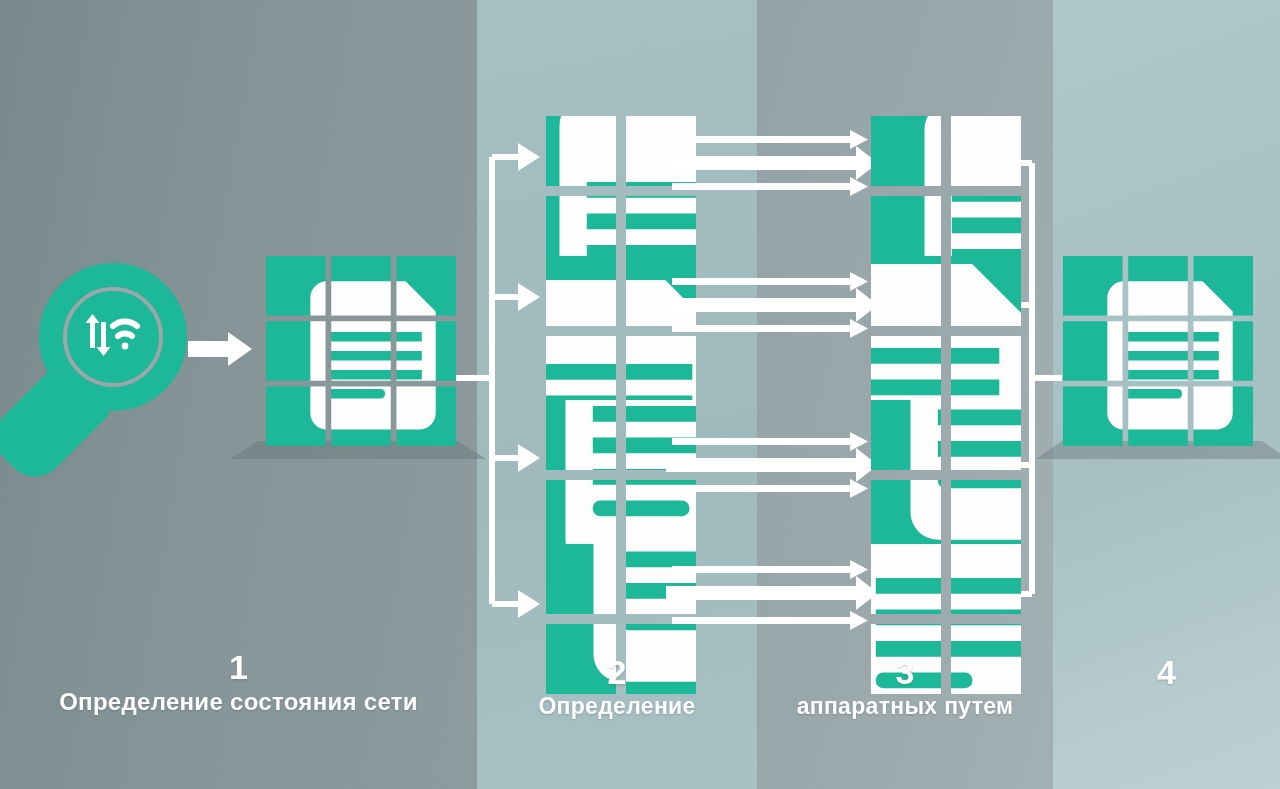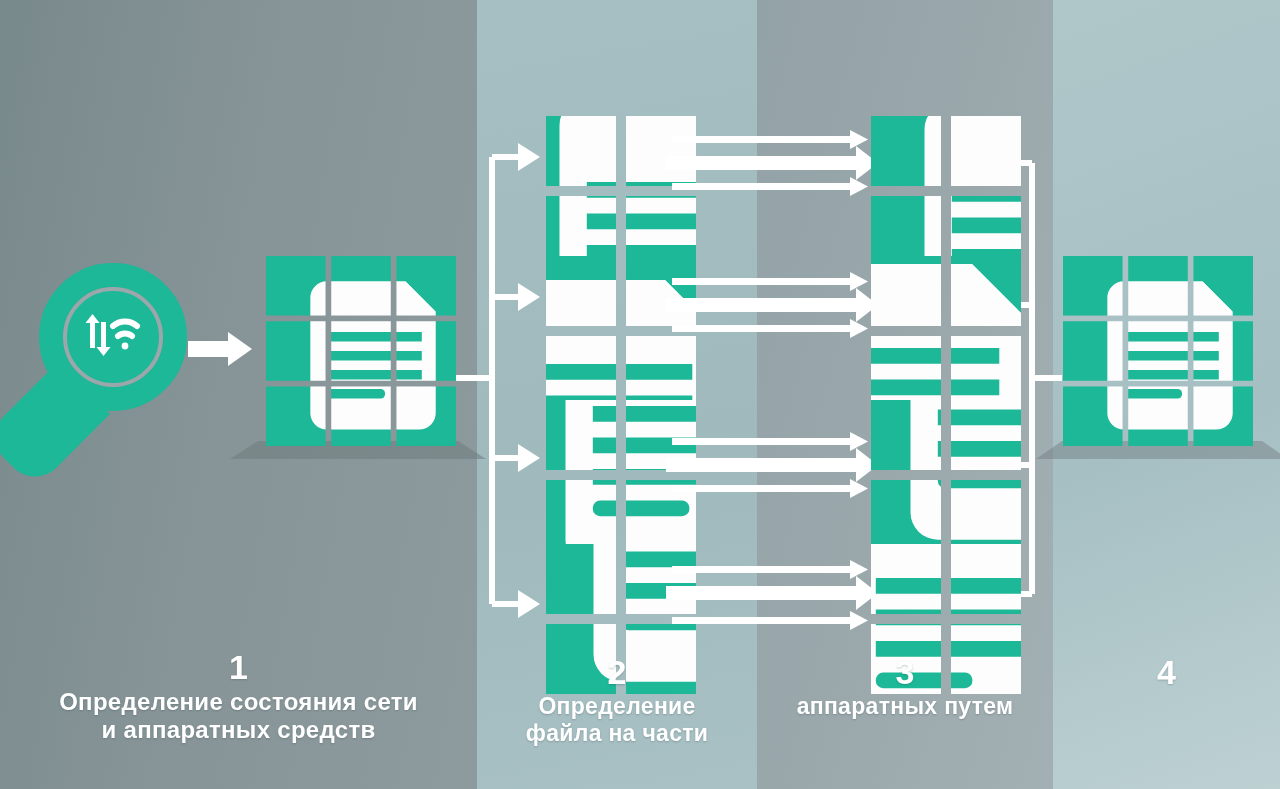--- a/index.html
+++ b/index.html
@@ -262,27 +262,25 @@
     <path d="M1062 441 h200 l26 18 h-252 z" fill="#6e7b7e" opacity=".45"></path>
     <g transform="translate(1063,256) scale(0.6333)">
       <use href="#tiledDoc"></use>
     </g>
 
   </svg>
 
   <div class="caption" id="cap1">
     <span class="cnum">1</span>
     <span class="ctext nowrap">Определение состояния сети</span>
-    <span class="ctext nowrap">и аппаратных средств</span>
   </div>
 
   <div class="caption" id="cap2">
     <span class="cnum">2</span>
     <span class="ctext nowrap">Определение</span>
-    <span class="ctext nowrap">файла на части</span>
   </div>
 
   <div class="caption" id="cap3">
     <span class="cnum">3</span>
     <span class="ctext nowrap">аппаратных путем</span>
   </div>
 
   <div class="caption" id="cap4">
     <span class="cnum">4</span>
   </div>

